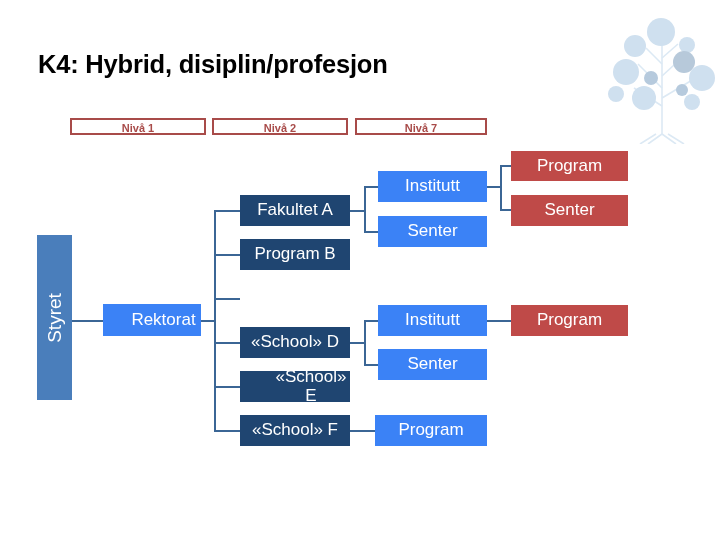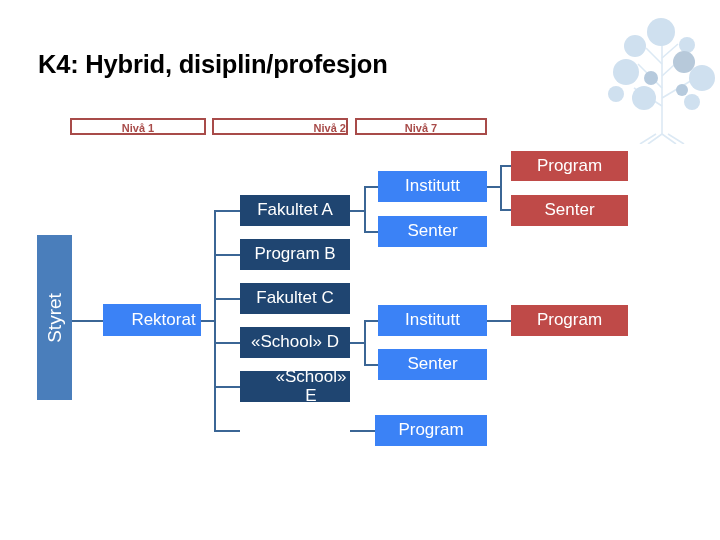--- a/index.html
+++ b/index.html
@@ -132,21 +132,21 @@
         <circle cx="40" cy="96" r="12"></circle>
         <circle cx="78" cy="88" r="6" fill="#b6cadd"></circle>
         <circle cx="88" cy="100" r="8"></circle>
       </g>
     </svg>
   </div>
 
   <div id="title">K4: Hybrid, disiplin/profesjon</div>
 
   <div class="level-box" style="left:70px; top:118px; width:136px;">Nivå 1</div>
-  <div class="level-box" style="left:212px; top:118px; width:136px;text-align:right;">Nivå 2</div>
+  <div class="level-box" style="left:212px; top:118px; width:136px;">Nivå 2</div>
   <div class="level-box" style="left:355px; top:118px; width:132px;">Nivå 7</div>
 
   <div class="conn h" style="left:72px; top:320px; width:32px;"></div>
 
   <div class="conn h" style="left:200px; top:320px; width:16px;"></div>
 
   <div class="conn v" style="left:214px; top:210px; height:221px;"></div>
 
   <div class="conn h" style="left:214px; top:210px; width:26px;"></div>
   <div class="conn h" style="left:214px; top:254px; width:26px;"></div>
@@ -175,23 +175,23 @@
   <div class="conn h" style="left:350px; top:430px; width:26px;"></div>
 
   <div id="styret">
     <span class="vtext">Styret</span>
   </div>
 
   <div class="node blue" style="left:103px; top:304px; width:98px; height:32px;padding-left:23px;">Rektorat</div>
 
   <div class="node navy" style="left:240px; top:195px; width:110px; height:31px;">Fakultet A</div>
   <div class="node navy" style="left:240px; top:239px; width:110px; height:31px;">Program B</div>
-  <div class="node navy" style="left:240px; top:283px; width:110px; height:31px;">Fakultet C</div>
   <div class="node navy" style="left:240px; top:327px; width:110px; height:31px;">«School» D</div>
   <div class="node navy" style="left:240px; top:371px; width:110px; height:31px;padding-left:32px;">«School» E</div>
+  <div class="node navy" style="left:240px; top:415px; width:110px; height:31px;">«School» F</div>
 
   <div class="node blue" style="left:378px; top:171px; width:109px; height:31px;">Institutt</div>
   <div class="node blue" style="left:378px; top:216px; width:109px; height:31px;">Senter</div>
 
   <div class="node red" style="left:511px; top:151px; width:117px; height:30px;">Program</div>
   <div class="node red" style="left:511px; top:195px; width:117px; height:31px;">Senter</div>
 
   <div class="node blue" style="left:378px; top:305px; width:109px; height:31px;">Institutt</div>
   <div class="node blue" style="left:378px; top:349px; width:109px; height:31px;">Senter</div>
 

